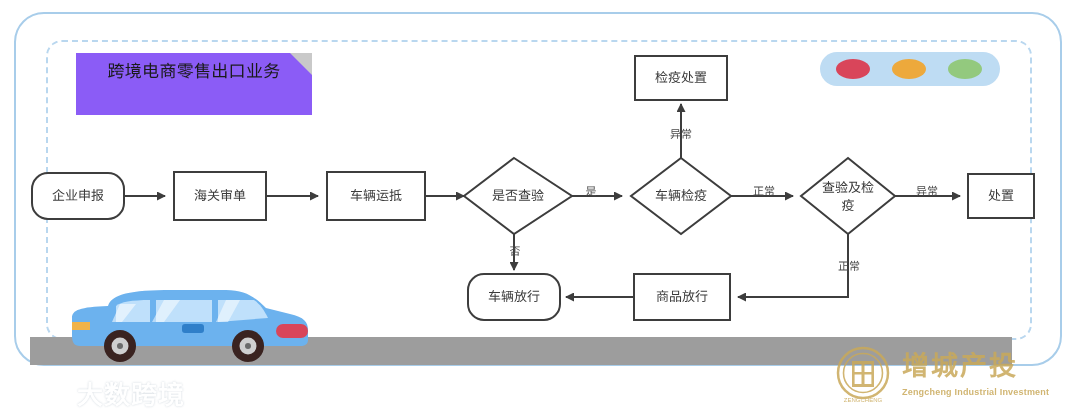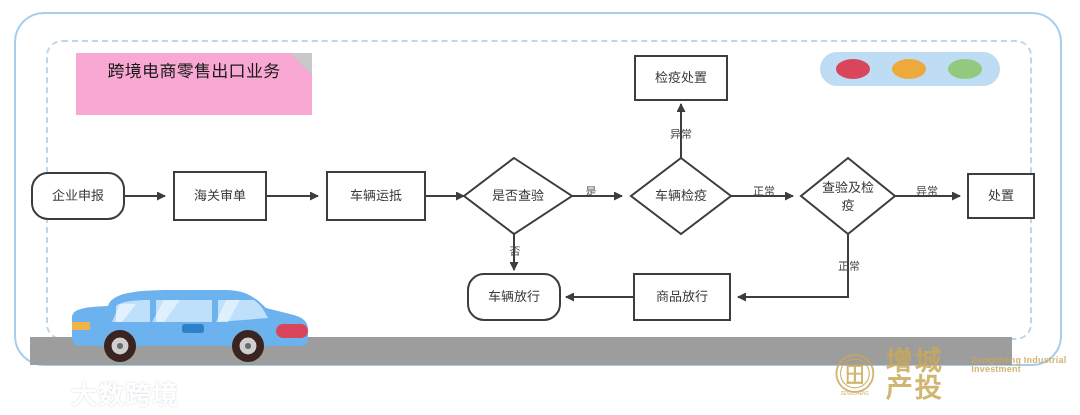--- a/index.html
+++ b/index.html
@@ -43,21 +43,21 @@
     background: transparent;
   }
 
   
   .sticky {
     position: absolute;
     left: 76px;
     top: 53px;
     width: 236px;
     height: 62px;
-    background: #f9a8d4;
+    background: #8b5cf6;
     box-sizing: border-box;
     padding: 7px 14px 0 14px;
   }
   .sticky-fold {
     position: absolute;
     right: 0;
     top: 0;
     width: 0;
     height: 0;
     border-left: 22px solid transparent;
@@ -146,21 +146,21 @@
     height: 88px;
   }
 
   
   .wm-left {
     position: absolute;
     left: 4px;
     top: 374px;
     display: flex;
     align-items: center;
-    gap: 13px;
+    gap: 19px;
     opacity: 0.92;
     text-align: center;
   }
   .wm-left-text {
     font-size: 26px;
     font-weight: bold;
     color: #ffffff;
     letter-spacing: 1px;
     text-shadow: 0 0 2px rgba(150,165,180,0.55);
     font-family: "Liberation Sans", "DejaVu Sans", sans-serif;
@@ -169,21 +169,21 @@
     position: absolute;
     left: 832px;
     top: 344px;
     display: flex;
     align-items: center;
     gap: 8px;
     opacity: 0.85;
   }
   .wm-right-texts {
     display: flex;
-    flex-direction: row;
+    flex-direction: column;
     line-height: 1;
   }
   .wm-right-cn {
     font-size: 27px;
     font-weight: bold;
     color: #c9a95a;
     letter-spacing: 2px;
     font-family: "Liberation Sans", "DejaVu Sans", sans-serif;
   }
   .wm-right-en {

